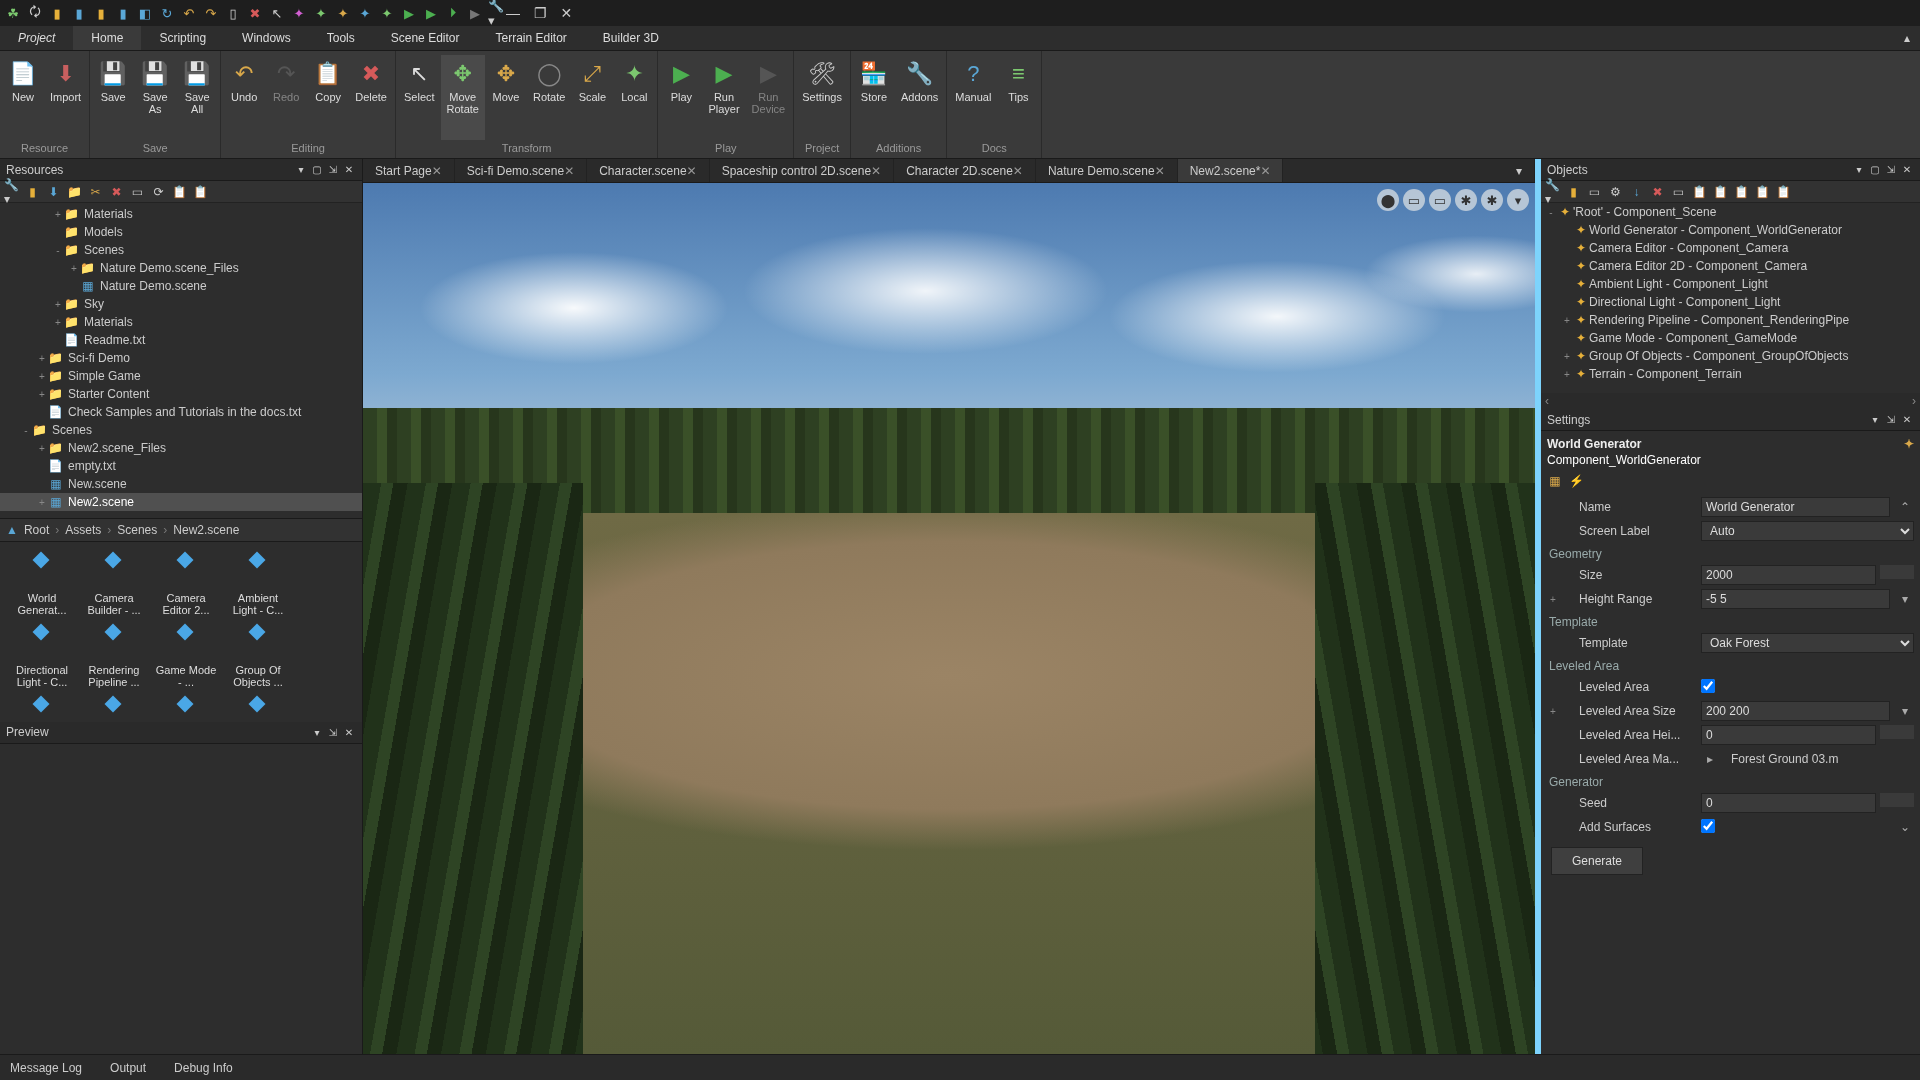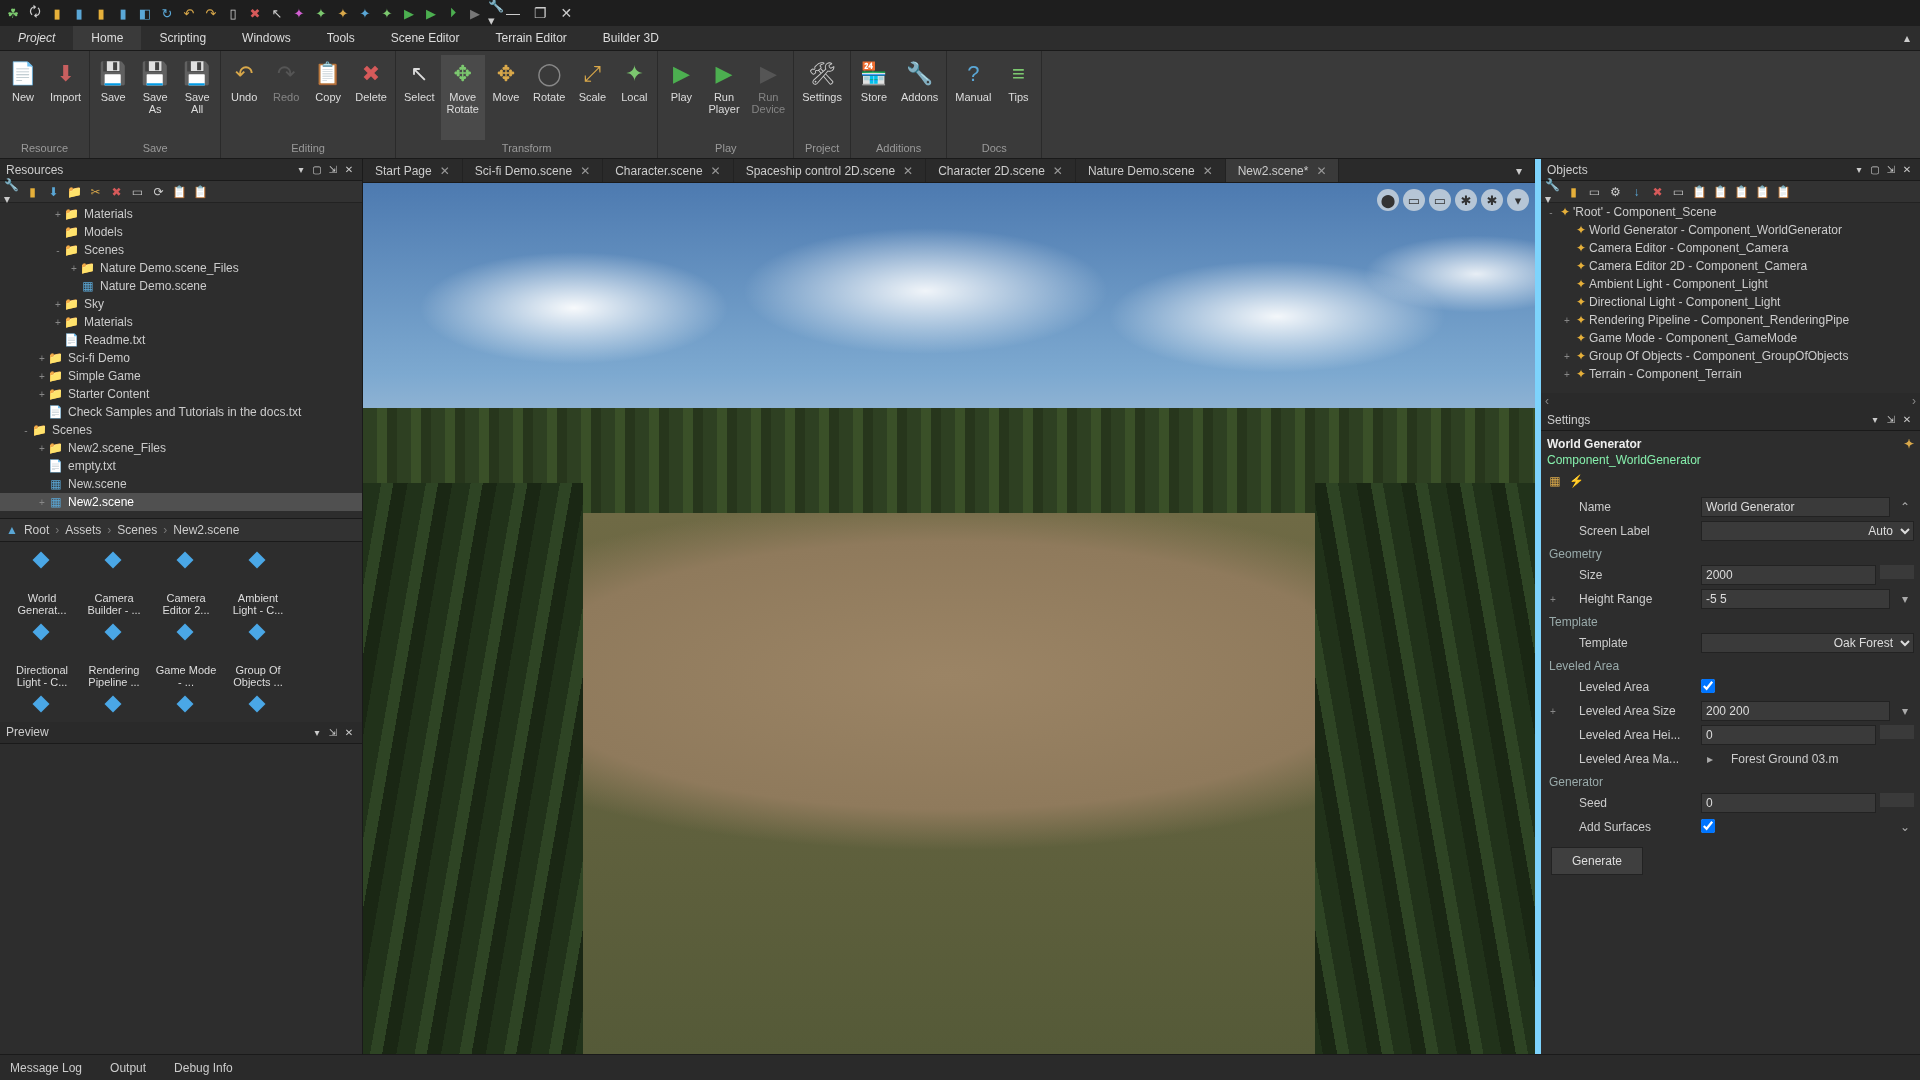--- a/index.html
+++ b/index.html
@@ -61,21 +61,21 @@
 .thumb { width:68px; display:flex; flex-direction:column; align-items:center; text-align:center; cursor:pointer; padding:2px; }
 .thumb .ticon { width:38px; height:38px; position:relative; }
 .thumb .tlabel { font-size:11px; line-height:12px; margin-top:2px; color:#ddd; overflow:hidden; }
 .spark-y::before,.spark-p::before,.spark-b::before{content:"";position:absolute;width:18px;height:18px;transform:rotate(45deg);top:4px;}
 .spark-y::before{left:2px;background:#e6b03a;}
 .spark-p::before{left:18px;top:14px;background:#d15fd1;width:14px;height:14px;}
 .spark-b::before{left:12px;top:2px;background:#4aa7e6;width:12px;height:12px;}
 
 
 .doc-tabs { height:24px; background:#2a2a2a; display:flex; align-items:stretch; border-bottom:1px solid #1a1a1a; overflow:hidden; }
-.doc-tab { display:flex; align-items:center; padding:0 12px; gap:8px; cursor:pointer; border-right:1px solid #222; white-space:nowrap; font-size:12px; }
+.doc-tab { display:flex; align-items:center; padding:0 12px; cursor:pointer; border-right:1px solid #222; white-space:nowrap; font-size:12px; }
 .doc-tab.active { background:#3a3a3a; }
 .doc-tab .close { font-size:12px; color:#999; }
 
 
 .viewport { flex:1; position:relative; overflow:hidden; background:linear-gradient(to bottom,#4d7ab0 0%,#7da9d0 22%,#b9cadb 36%,#6f6a4e 45%,#7a7050 100%); }
 .sky-cloud { position:absolute; top:40px; left:0; right:0; height:170px; background:
   radial-gradient(ellipse 220px 80px at 18% 50%,rgba(255,255,255,.95),rgba(255,255,255,0) 70%),
   radial-gradient(ellipse 260px 90px at 48% 40%,rgba(255,255,255,.9),rgba(255,255,255,0) 70%),
   radial-gradient(ellipse 240px 80px at 78% 55%,rgba(255,255,255,.92),rgba(255,255,255,0) 70%),
   radial-gradient(ellipse 160px 55px at 95% 30%,rgba(255,255,255,.85),rgba(255,255,255,0) 70%);
@@ -95,29 +95,29 @@
 
 .obj-tree { height:190px; overflow:auto; background:#2d2d2d; }
 .obj-row { height:18px; display:flex; align-items:center; white-space:nowrap; cursor:pointer; font-size:12px; }
 .obj-row .twist { width:12px; text-align:center; color:#888; font-size:10px; }
 .obj-row .oicon { width:16px; color:#e6b03a; text-align:center; }
 .hscroll { height:16px; background:#2a2a2a; display:flex; justify-content:space-between; align-items:center; padding:0 4px; font-size:10px; color:#888; }
 
 
 .settings { flex:1; overflow:auto; background:#2d2d2d; padding:4px 6px; font-size:12px; }
 .settings .shead { font-weight:bold; color:#eee; font-size:13px; margin:2px 0; display:flex; align-items:center; }
-.settings .ssub { color:#86efac; margin-bottom:6px; }
+.settings .ssub { color:#ffffff; margin-bottom:6px; }
 .settings .sico-row { display:flex; gap:6px; margin-bottom:6px; }
 .settings .sico-row span { width:16px; height:16px; display:flex; align-items:center; justify-content:center; }
 .prop-row { display:flex; align-items:center; height:24px; gap:6px; }
 .prop-row .plabel { width:130px; padding-left:14px; color:#ccc; white-space:nowrap; overflow:hidden; text-overflow:ellipsis; }
 .prop-row .pexp { width:12px; text-align:center; color:#888; font-size:10px; }
 .prop-row .pval { flex:1; }
 .prop-row input[type=text] { width:100%; background:#3a3a3a; border:1px solid #222; color:#ddd; padding:2px 4px; font-size:12px; height:20px; }
-.prop-row select { width:100%; background:#3a3a3a; border:1px solid #222; color:#ddd; padding:1px 4px; font-size:12px; height:20px;text-align:right; }
+.prop-row select { width:100%; background:#3a3a3a; border:1px solid #222; color:#ddd; padding:1px 4px; font-size:12px; height:20px; }
 .prop-row input[type=checkbox] { width:14px;height:14px; }
 .prop-row .slider { width:34px; height:14px; background:#3a3a3a; display:inline-block; }
 .prop-row .drop { width:18px; text-align:center; color:#aaa; }
 .section-h { color:#9aa; margin:4px 0 2px 0; padding-left:2px; }
 .gen-btn { margin:8px 0 0 4px; padding:6px 20px; background:#3f3f3f; border:1px solid #222; color:#ddd; cursor:pointer; }
 
 
 .statusbar { height:26px; background:#2a2a2a; display:flex; align-items:center; padding:0 10px; gap:28px; border-top:1px solid #1a1a1a; }
 .statusbar span { cursor:pointer; }
 

